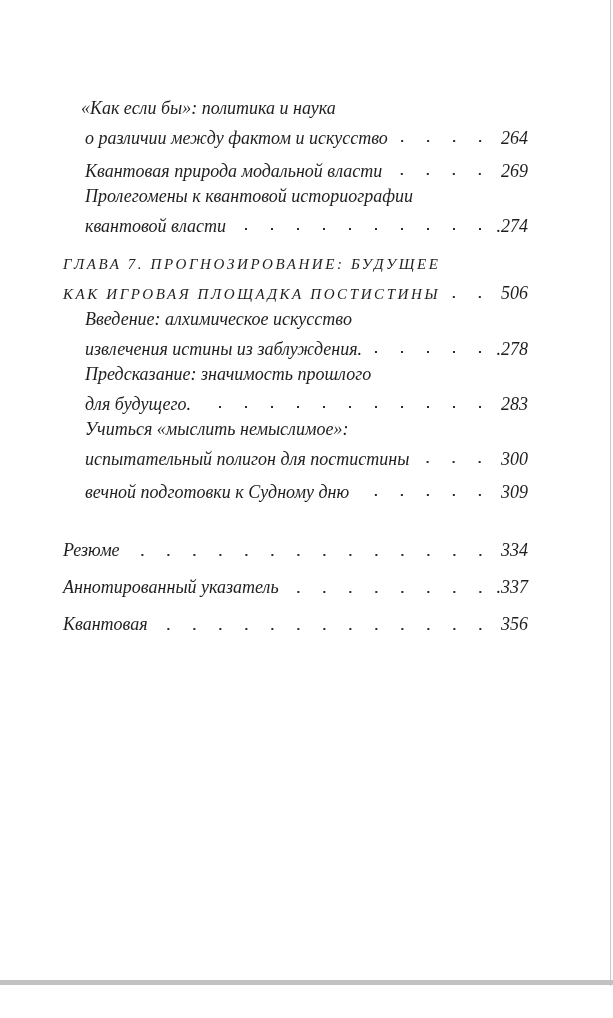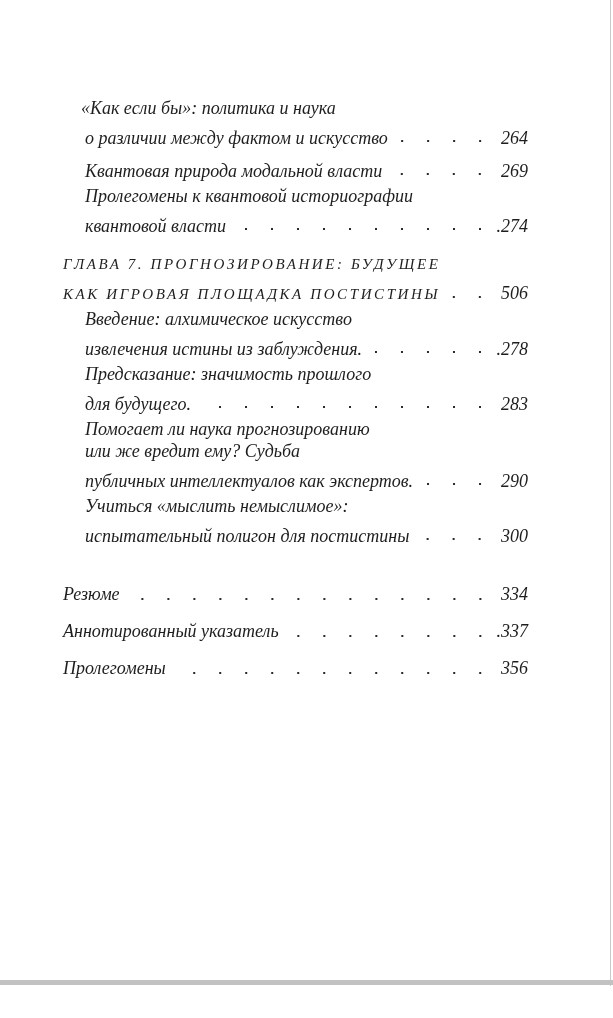--- a/index.html
+++ b/index.html
@@ -101,63 +101,55 @@
           <span class="txt">Предсказание: значимость прошлого</span>
         </div>
         <div class="line">
           <span class="txt">для будущего.</span>
           <span class="leader"></span>
           <span class="num">283</span>
         </div>
       </div>
       <div class="entry sub">
         <div class="line">
-          <span class="txt">Помогает ли наука прогнозированию</span>
-        </div>
-        <div class="line">
-          <span class="txt">или же вредит ему? Судьба</span>
-        </div>
-        <div class="line">
-          <span class="txt">публичных интеллектуалов как экспертов.</span>
-          <span class="leader"></span>
-          <span class="num">290</span>
-        </div>
-      </div>
-      <div class="entry sub">
-        <div class="line">
           <span class="txt">Учиться «мыслить немыслимое»:</span>
         </div>
         <div class="line">
           <span class="txt">испытательный полигон для постистины</span>
           <span class="leader"></span>
           <span class="num">300</span>
         </div>
       </div>
       <div class="entry sub">
+        <div class="line">
+          <span class="txt">вечной подготовки к Судному дню</span>
+          <span class="leader"></span>
+          <span class="num">309</span>
+        </div>
       </div>
       <div class="entry sub">
       </div>
       <div class="back-matter">
         <div class="entry main">
           <div class="line">
             <span class="txt">Резюме</span>
             <span class="leader"></span>
             <span class="num">334</span>
           </div>
         </div>
         <div class="entry main">
           <div class="line">
             <span class="txt">Аннотированный указатель</span>
             <span class="leader"></span>
             <span class="num">.337</span>
           </div>
         </div>
         <div class="entry main">
           <div class="line">
-            <span class="txt">Пролегомены</span>
+            <span class="txt">Квантовая</span>
             <span class="leader"></span>
             <span class="num">356</span>
           </div>
         </div>
       </div>
     </div>
   <div class="edge-line"></div>
   <div class="bottom-bar"></div>
 </div>
 

